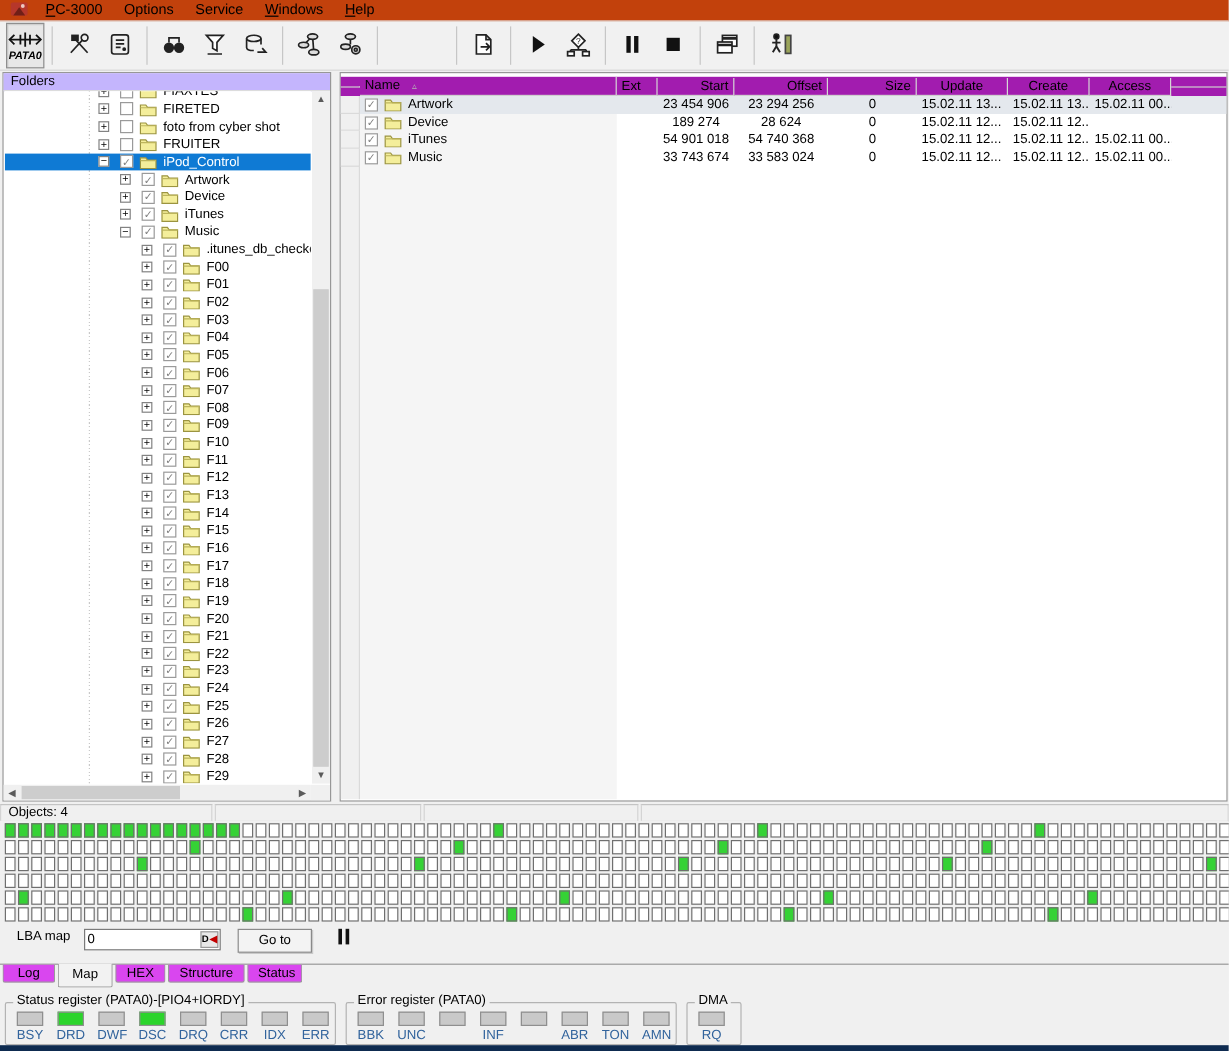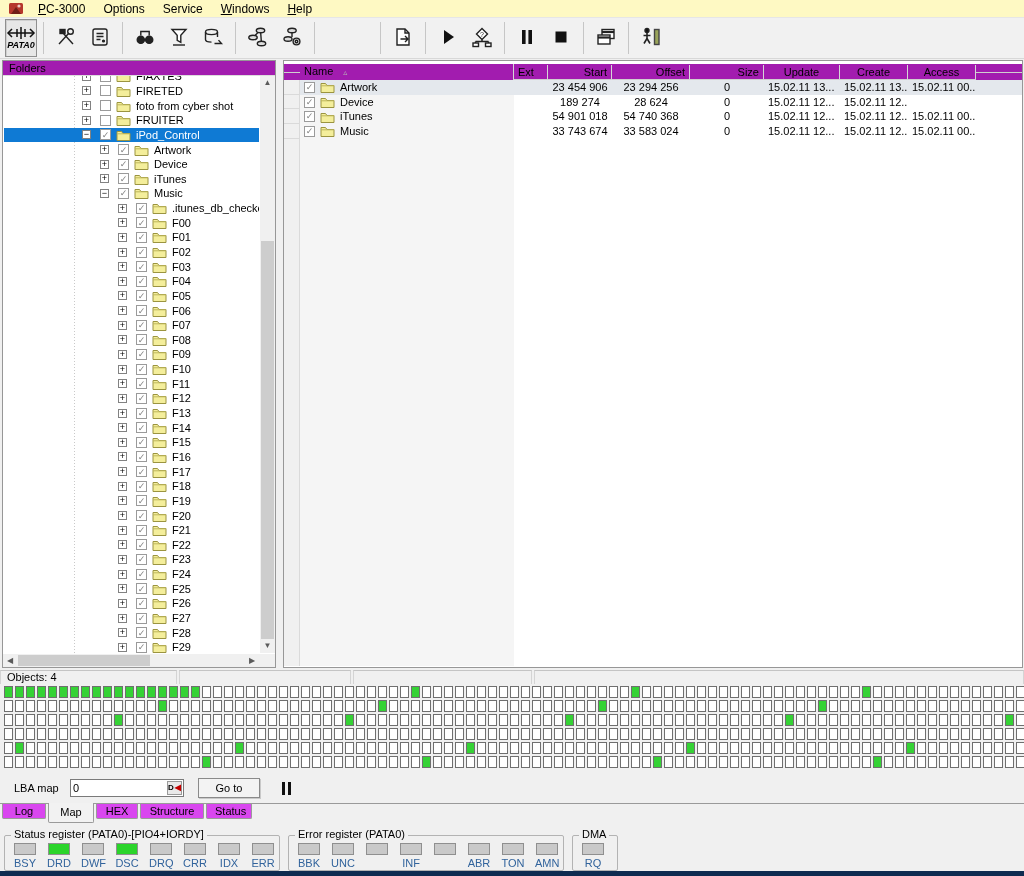--- a/index.html
+++ b/index.html
@@ -2,38 +2,38 @@
 <html><head>
 <meta charset="utf-8">
 <style>
   html,body{margin:0;padding:0;}
   body{
     width:1024px;height:876px;position:relative;overflow:hidden;
     background:#f0f0f0;color:#000;
     font-family:"Liberation Sans", sans-serif;font-size:11px;
   }
   
-  .menubar{position:absolute;left:0;top:0;width:1024px;height:17px;background:#fef9c3;
-    display:flex;align-items:center;border-bottom:1px solid #e6e6e6;}
+  .menubar{position:absolute;left:0;top:0;width:1024px;height:17px;background:#c2410c;
+    display:flex;align-items:flex-start;border-bottom:1px solid #e6e6e6;}
   .app-icon{margin:0 5px 0 8px;display:flex;align-items:center;}
   .menu-item{padding:1px 9px;font-size:12px;cursor:default;}
   .menu-item u{text-decoration:underline;}
   
   .toolbar{position:absolute;left:0;top:18px;width:1024px;height:41px;background:#f1f1f1;
     border-bottom:1px solid #d8d8d8;display:flex;align-items:center;padding-left:4px;box-sizing:border-box;}
   .tb-btn{height:36px;min-width:30px;display:flex;flex-direction:column;align-items:center;
     justify-content:center;margin:0 1px;background:transparent;border:1px solid transparent;}
   .tb-btn.pressed{border:1px solid #8f8f8f;background:#e7e7e7;box-shadow:inset 1px 1px 0 #cfcfcf;}
   .tb-btn .tb-label{font-size:9px;font-weight:bold;line-height:9px;margin-top:-1px;font-style:italic;}
   .tb-sep{width:1px;height:32px;background:#c6c6c6;margin:0 5px;flex:none;}
   .tb-gap{width:55px;flex:none;}
   
   .left-panel{position:absolute;left:2px;top:60px;width:274px;height:608px;background:#fff;
     border:1px solid #979797;box-sizing:border-box;}
-  .folders-caption{height:14px;background:#a21caf;border-bottom:1px solid #dcdcdc;
+  .folders-caption{height:14px;background:#c4b5fd;border-bottom:1px solid #dcdcdc;
     padding-left:6px;line-height:14px;}
   .tree-viewport{position:absolute;left:1px;top:15px;right:16px;bottom:14px;overflow:hidden;background:#fff;}
   .tree-guide{position:absolute;left:70px;top:0;bottom:0;width:1px;
     background:repeating-linear-gradient(to bottom,#c9c9c9 0 1px,transparent 1px 3px);}
   .tree-row{height:14.65px;display:flex;align-items:center;white-space:nowrap;position:relative;}
   .tree-row.selected{background:#0f7ad4;color:#fff;}
   .expand-box{width:9px;height:9px;border:1px solid #828282;background:#fff;color:#000;
     font-size:9px;line-height:7px;text-align:center;box-sizing:border-box;margin-right:9px;flex:none;}
   .tree-cb{width:11px;height:11px;border:1px solid #9a9a9a;background:#fff;margin-right:5px;flex:none;
     display:flex;align-items:center;justify-content:center;font-size:9px;color:#7f7f7f;box-sizing:border-box;}
@@ -70,21 +70,21 @@
   .sb-seg.last{flex:1;margin-right:0;}
   
   .map-panel{position:absolute;left:0;top:684px;width:1024px;height:90px;background:#f0f0f0;
     padding:2px 0 0 4px;box-sizing:border-box;}
   .map-row{display:flex;height:12px;margin-bottom:2px;}
   .blk{width:9px;height:12px;border:1.5px solid #6f6f6f;background:#fff;box-sizing:border-box;
     margin-right:2px;flex:none;}
   .blk.green{background:#35d235;}
   
   .lba-row{position:absolute;left:0;top:774px;width:1024px;height:28px;background:#f0f0f0;
-    display:flex;align-items:center;}
+    display:flex;}
   .lba-label{margin-left:14px;width:48px;}
   .lba-input{width:114px;height:18px;border:1px solid #7a7a7a;background:#fff;position:relative;
     margin-left:8px;box-sizing:border-box;}
   .lba-input input{position:absolute;left:2px;top:1px;width:90px;height:14px;border:none;outline:none;
     font-family:"Liberation Sans",sans-serif;font-size:11px;padding:0;}
   .lba-spin{position:absolute;right:1px;top:1px;width:15px;height:14px;background:#e9e9e9;
     border:1px solid #9a9a9a;box-sizing:border-box;display:flex;align-items:center;justify-content:center;
     font-size:8px;font-weight:bold;line-height:12px;}
   .lba-spin .d{color:#000;}
   .lba-spin .tri{color:#c40000;margin-left:1px;}

